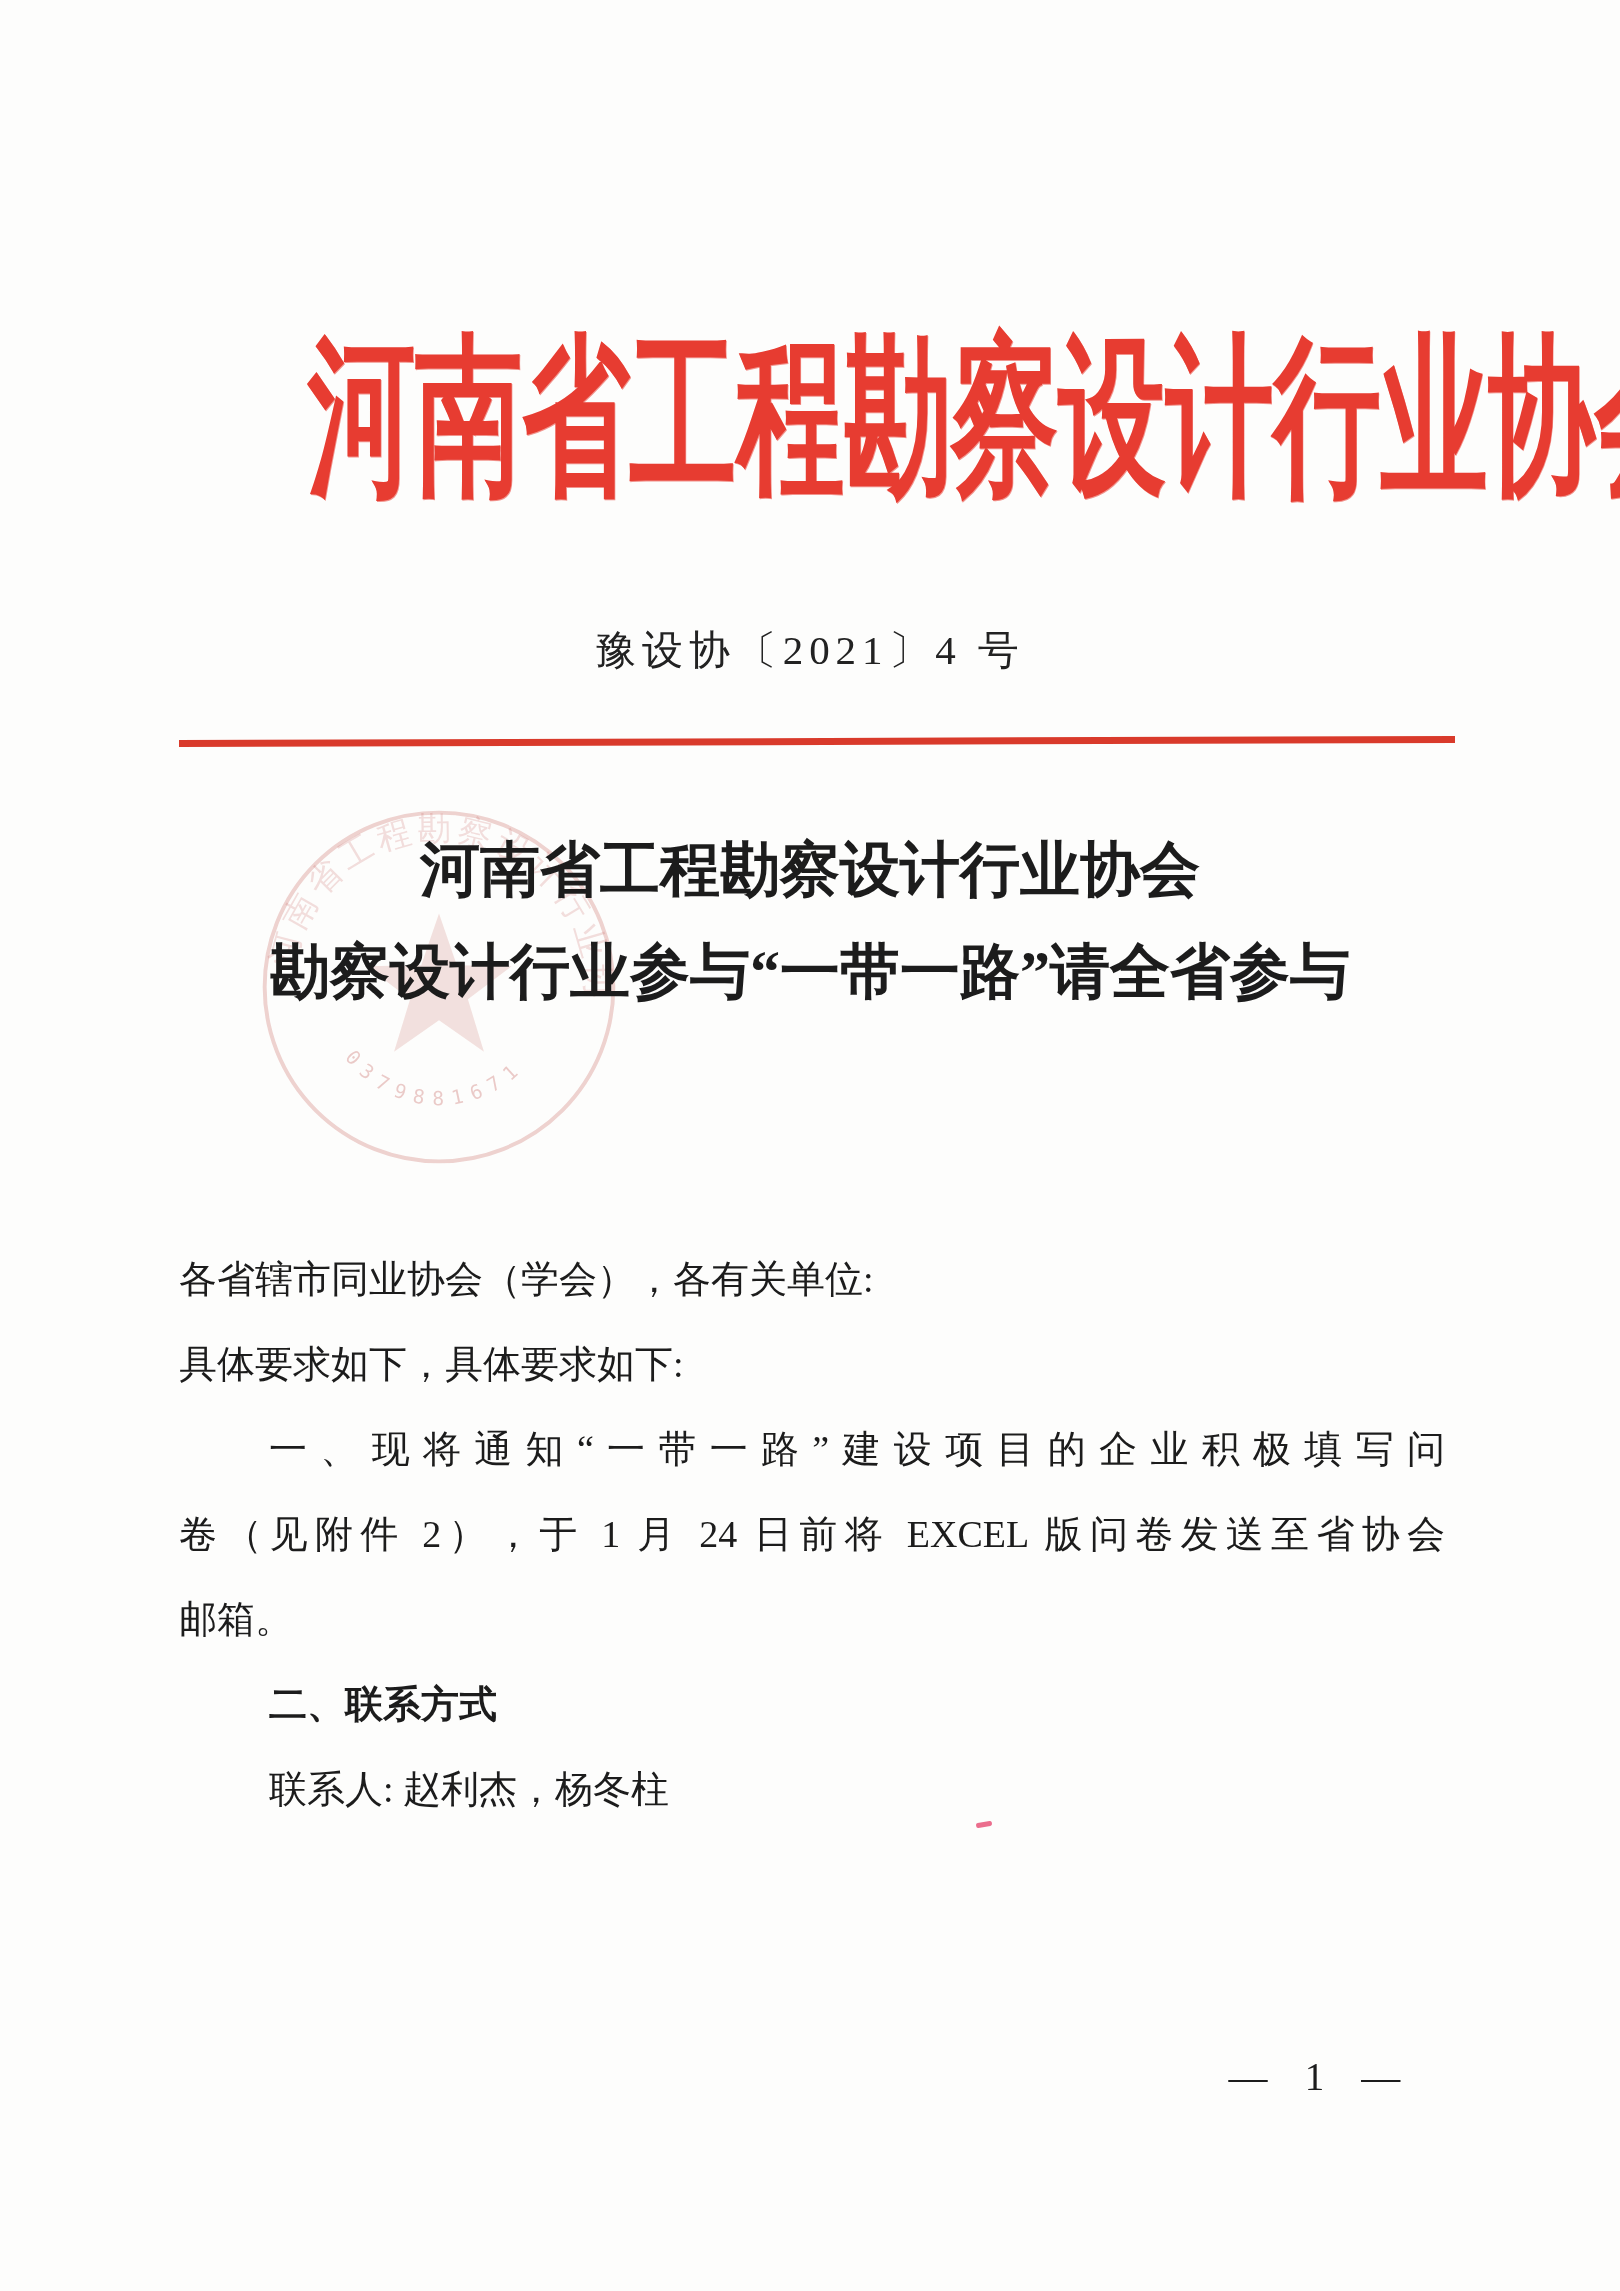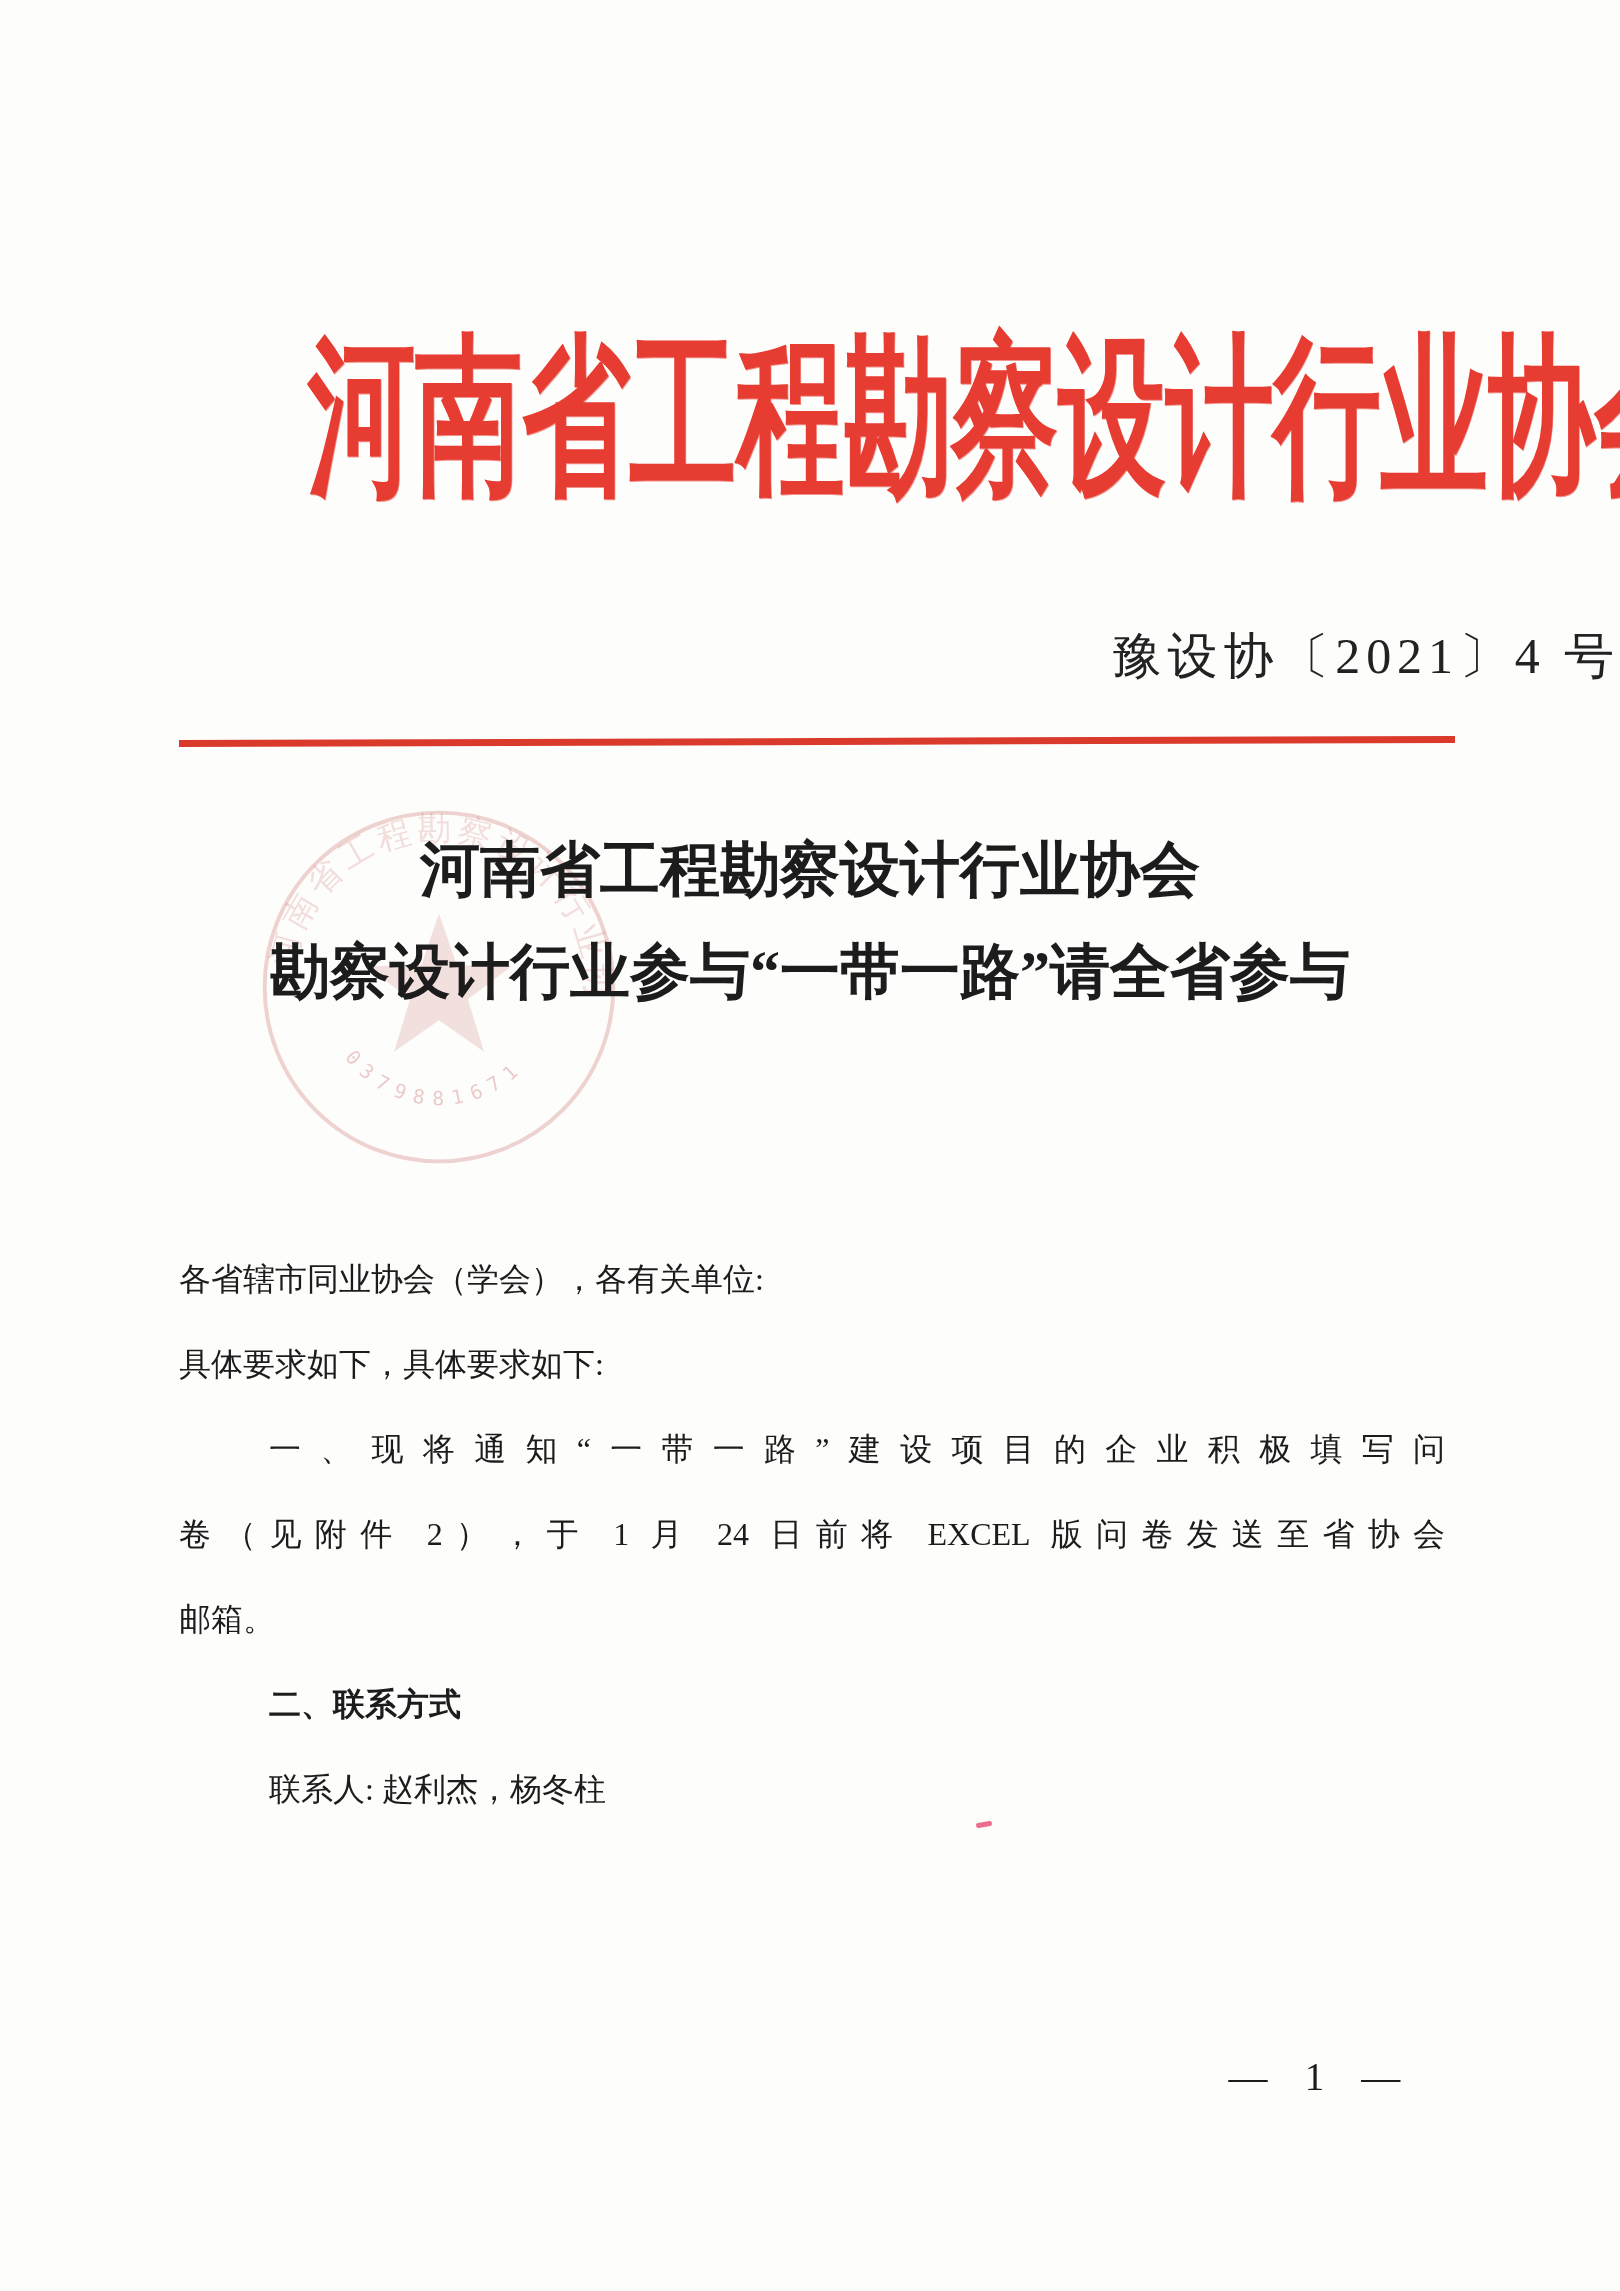--- a/index.html
+++ b/index.html
@@ -30,22 +30,22 @@
     transform-origin: 50% 50%;
     text-shadow: 1px 1px 0 rgba(231,60,49,0.55);
   }
 
   
   .doc-number {
     position: absolute;
     top: 623px;
     left: 0;
     right: 0;
-    text-align: right;
-    font-size: 50px;
+    text-align: center;
+    font-size: 41px;
     letter-spacing: 5.9px;
     color: #222;
   }
 
   
   .red-rule {
     position: absolute;
     top: 738px;
     left: 179px;
     width: 1276px;
@@ -78,21 +78,21 @@
     white-space: nowrap;
   }
   .title-line { height: 102px; }
 
   
   .body {
     position: absolute;
     top: 1237px;
     left: 179px;
     width: 1266px;
-    font-size: 32px;
+    font-size: 38px;
   }
   .body-line {
     height: 85px;
     line-height: 85px;
     white-space: nowrap;
   }
   .body-line.indent { padding-left: 90px; }
   .body-line.justify {
     white-space: normal;
     text-align: justify;

